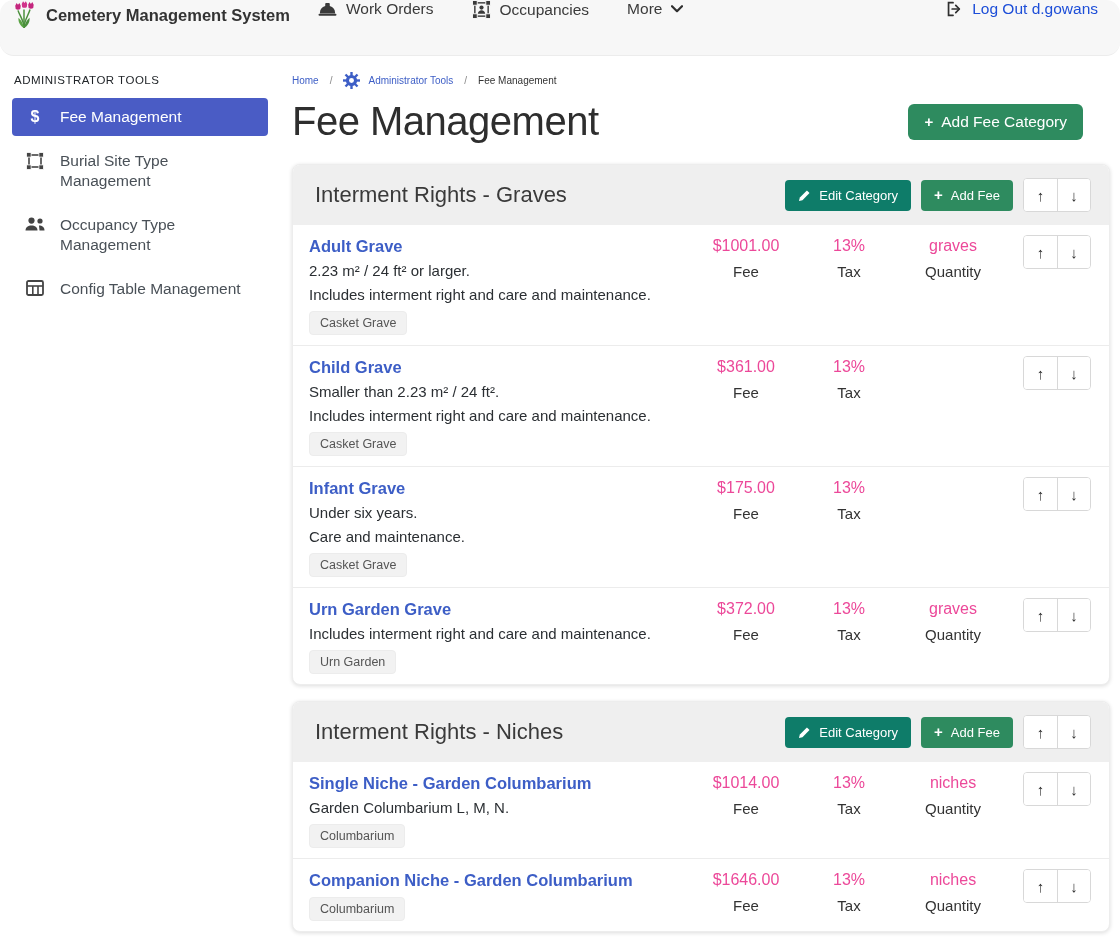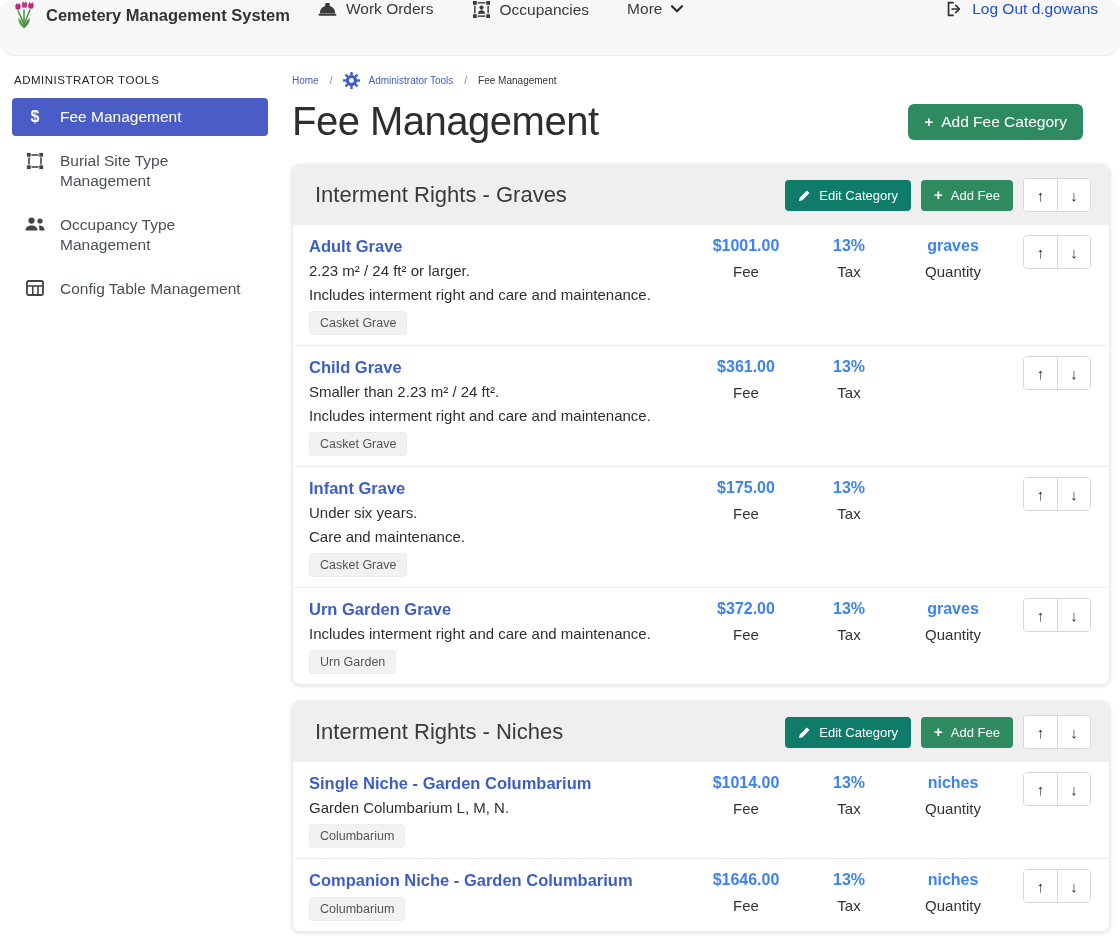--- a/index.html
+++ b/index.html
@@ -64,21 +64,21 @@
   .fee-desc { font-size:15px; color:#2b2f33; line-height:19px; margin-bottom:5px; }
   .fee-desc:empty { display:none; }
   .fee-tag { display:inline-block; margin-top:2px; background:#f2f2f2; border:1px solid #ececec;
     border-radius:4px; padding:4px 10px; font-size:12.5px; color:#555; }
   .fee-tag:empty { display:none; }
 
   .num-col { text-align:center; padding-top:1px; }
   .col-fee { width:110px; }
   .col-tax { width:96px; }
   .col-qty { width:112px; }
-  .col-value { font-size:16px; color:#3b82f6; line-height:20px; margin-bottom:6px;font-weight:bold; }
+  .col-value { font-size:16px; color:#ec4899; line-height:20px; margin-bottom:6px; }
   .col-label { font-size:15px; color:#333; line-height:19px; }
   .col-value:empty, .col-label:empty { display:none; }
   .row-arrows { margin-left:14px; flex:none; }
 
   .icon { display:inline-flex; align-items:center; justify-content:center; }
 </style>
 </head>
 <body>
 
 <div class="navbar">

